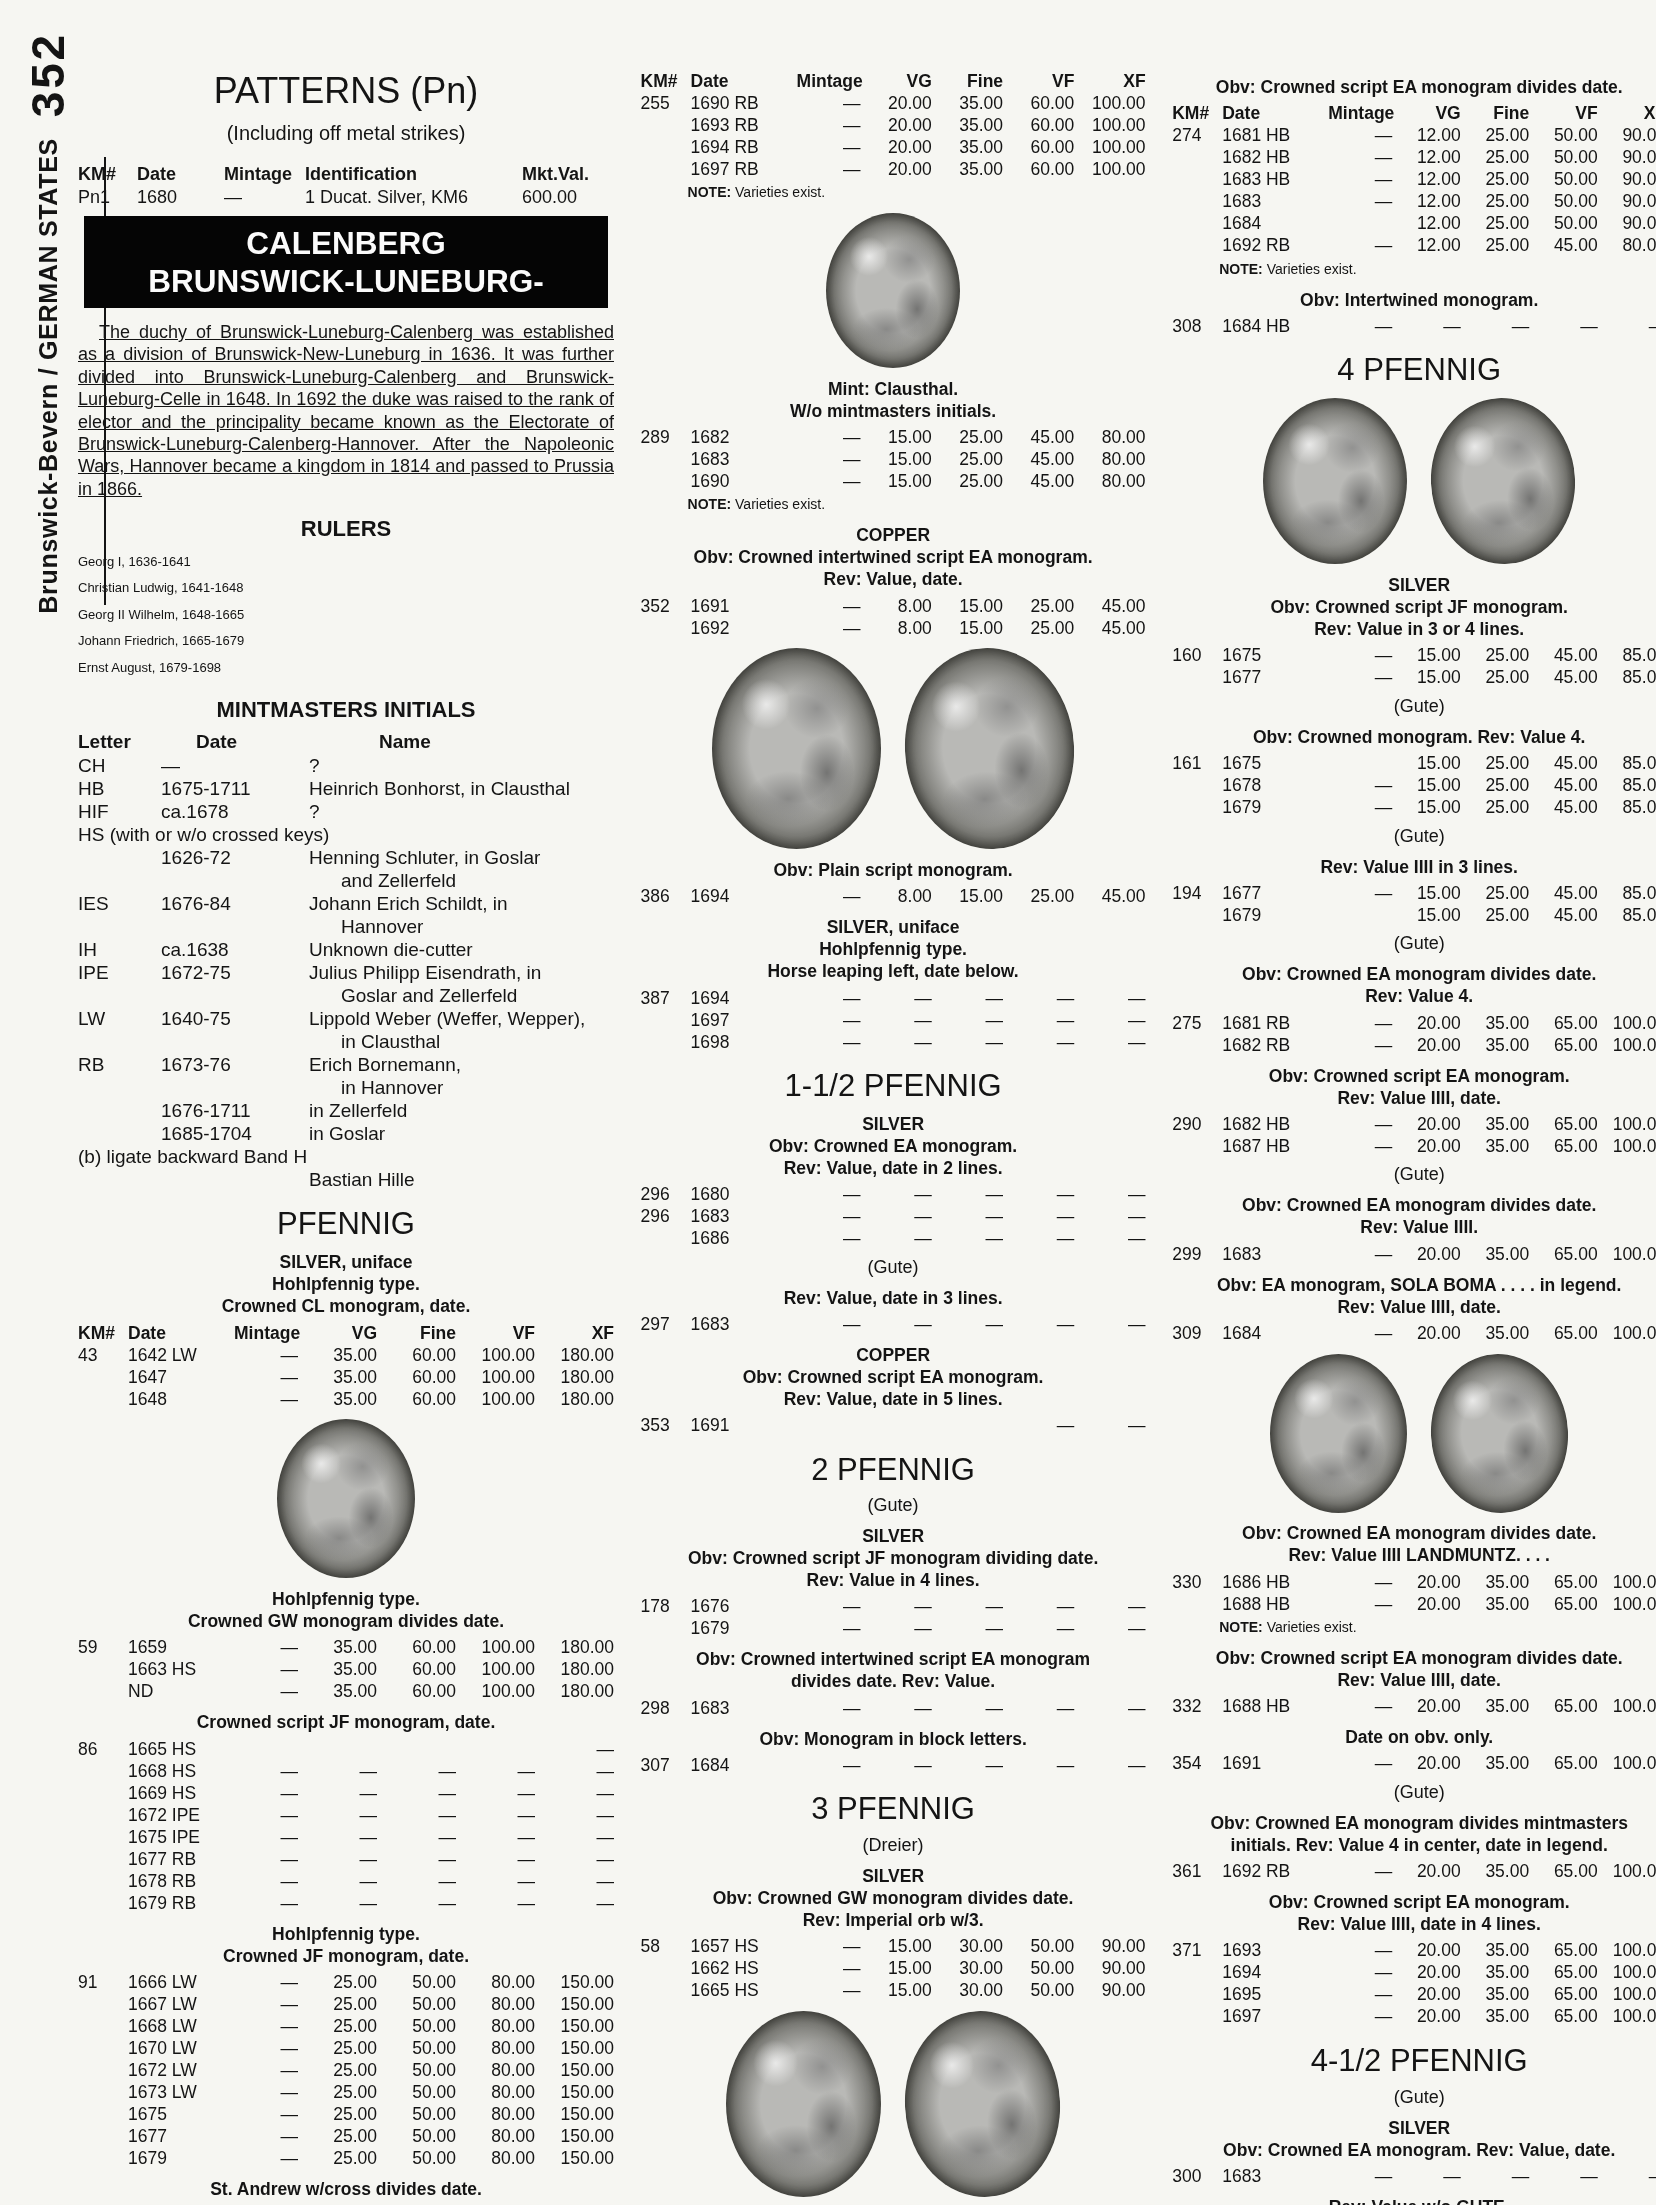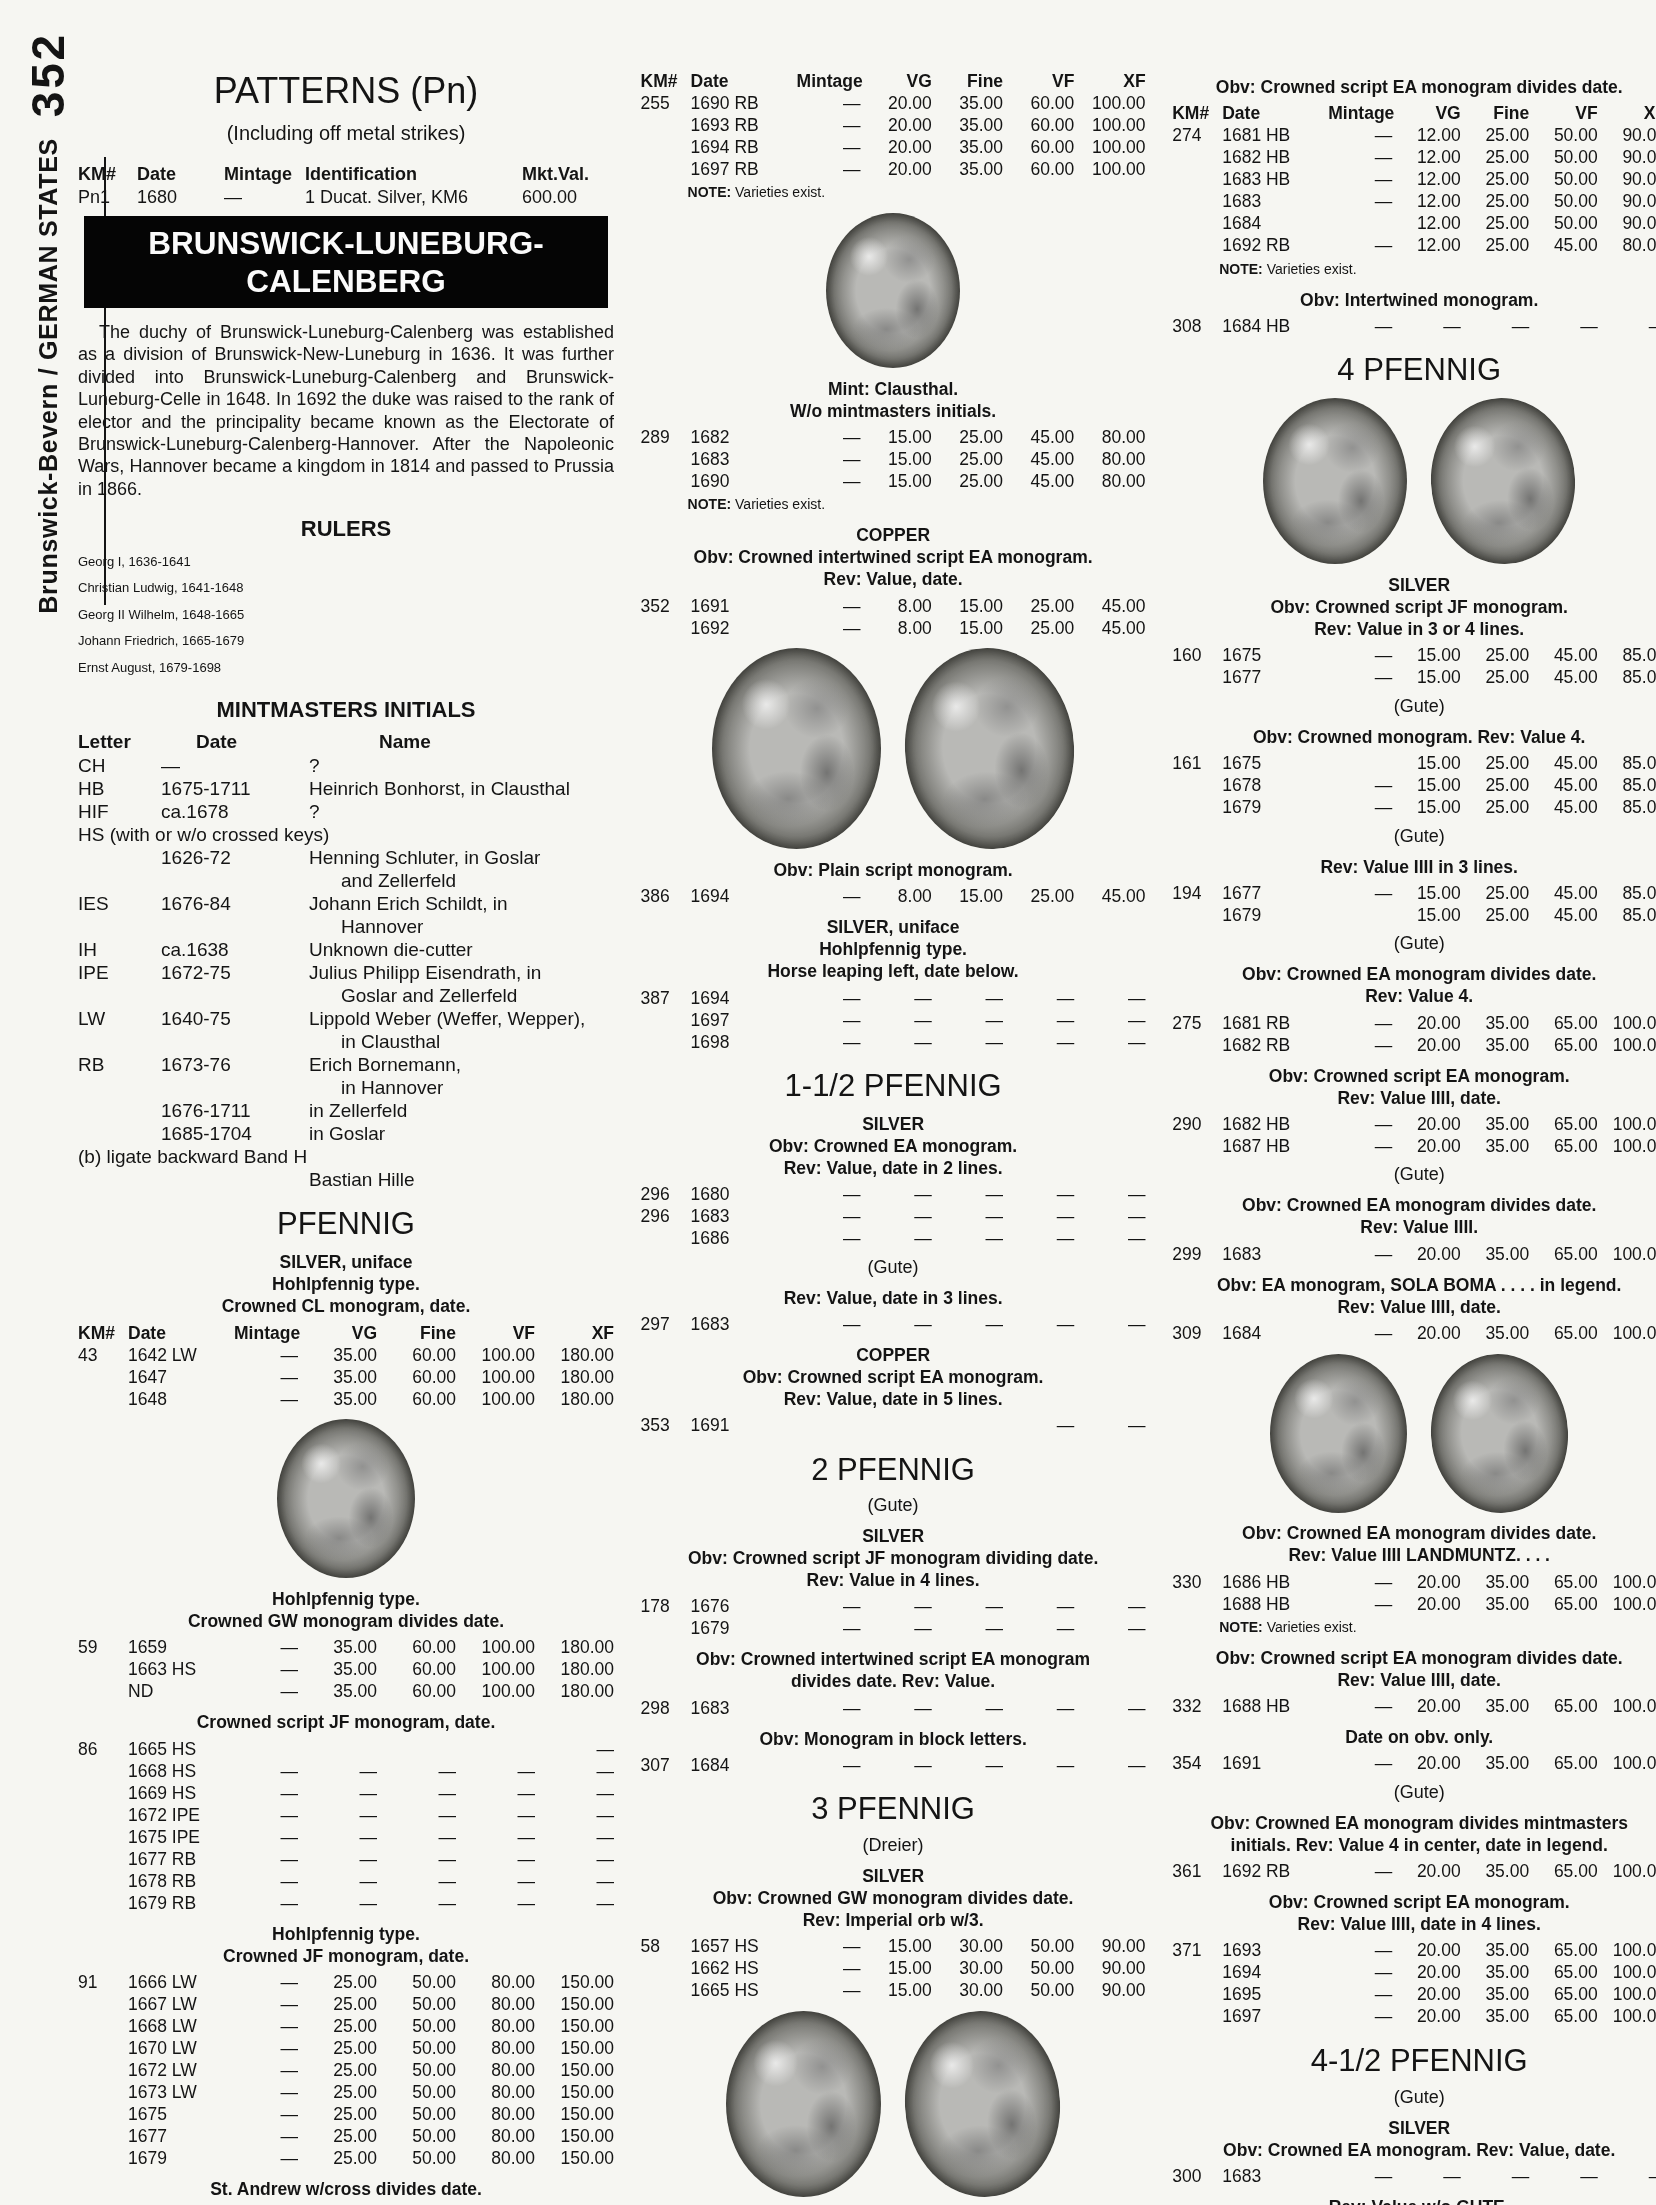--- a/index.html
+++ b/index.html
@@ -16,21 +16,21 @@
   .col{overflow:hidden;}
   .col1{width:536px;}
   .col2{width:505px;}
   .col3{width:494px;}
   
   .h1{font-size:31px;font-weight:normal;text-align:center;margin:15.4px 0 7px;letter-spacing:0px;}
   .h1.big{font-size:36px;margin:2.8px 0 9.8px;}
   .sub{font-size:20px;text-align:center;margin:5.6px 0 18px;}
   .banner{background:#050505;color:#fbfbfb;font-weight:bold;font-size:31.5px;line-height:38px;
           text-align:center;padding:8.4px 2.8px;margin:7px 5.6px 12.6px;letter-spacing:0px;}
-  .para{font-size:18px;line-height:22.4px;text-align:justify;text-indent:21px;}
+  .para{font-size:18px;line-height:22.4px;text-align:justify;text-indent:21px;text-decoration:underline;}
   .h2{font-size:22px;font-weight:bold;text-align:center;margin:15.4px 0 7px;}
   .rl{font-size:13px;line-height:26.6px;}
   .mmgrid{display:grid;grid-template-columns:83px 148px 1fr;}
   .mmhead{font-weight:bold;font-size:19px;line-height:24px;gap:35px;}
   .mmrow{font-size:19px;line-height:23px;}
   .mmrow .wrap2{padding-left:32px;}
   .mmspan{font-size:19px;line-height:23px;}
   .patgrid{display:grid;grid-template-columns:59px 87px 81px 1fr 92px;font-size:18px;line-height:23px;}
   .patgrid .num{text-align:left;}
   .pathead{font-weight:bold;}
@@ -74,22 +74,22 @@
           <span class="num">Mkt.Val.</span>
         </div>
         <div class="patgrid">
           <span>Pn1</span>
           <span>1680</span>
           <span>—</span>
           <span>1 Ducat. Silver, KM6</span>
           <span class="num">600.00</span>
         </div>
         <div class="banner">
+          <div>CALENBERG</div>
           <div>BRUNSWICK-LUNEBURG-</div>
-          <div>CALENBERG</div>
         </div>
         <div class="para">The duchy of Brunswick-Luneburg-Calenberg was established as a division of Brunswick-New-Luneburg in 1636. It was further divided into Brunswick-Luneburg-Calenberg and Brunswick-Luneburg-Celle in 1648. In 1692 the duke was raised to the rank of elector and the principality became known as the Electorate of Brunswick-Luneburg-Calenberg-Hannover. After the Napoleonic Wars, Hannover became a kingdom in 1814 and passed to Prussia in 1866.</div>
         <div class="h2">RULERS</div>
         <div class="rl">Georg I, 1636-1641</div>
         <div class="rl">Christian Ludwig, 1641-1648</div>
         <div class="rl">Georg II Wilhelm, 1648-1665</div>
         <div class="rl">Johann Friedrich, 1665-1679</div>
         <div class="rl">Ernst August, 1679-1698</div>
         <div class="h2">MINTMASTERS INITIALS</div>
         <div class="mmgrid mmhead">

